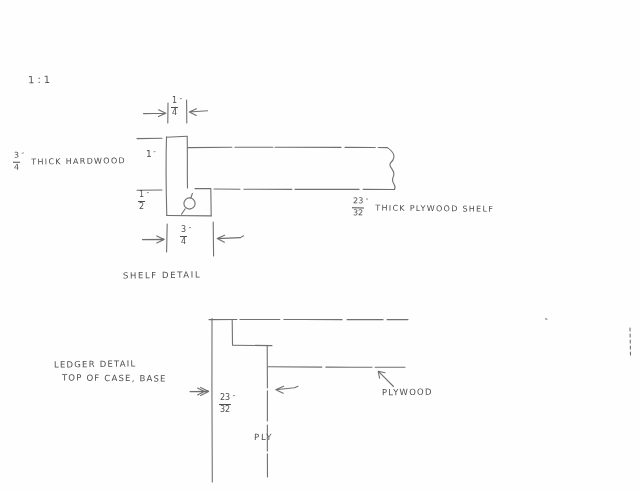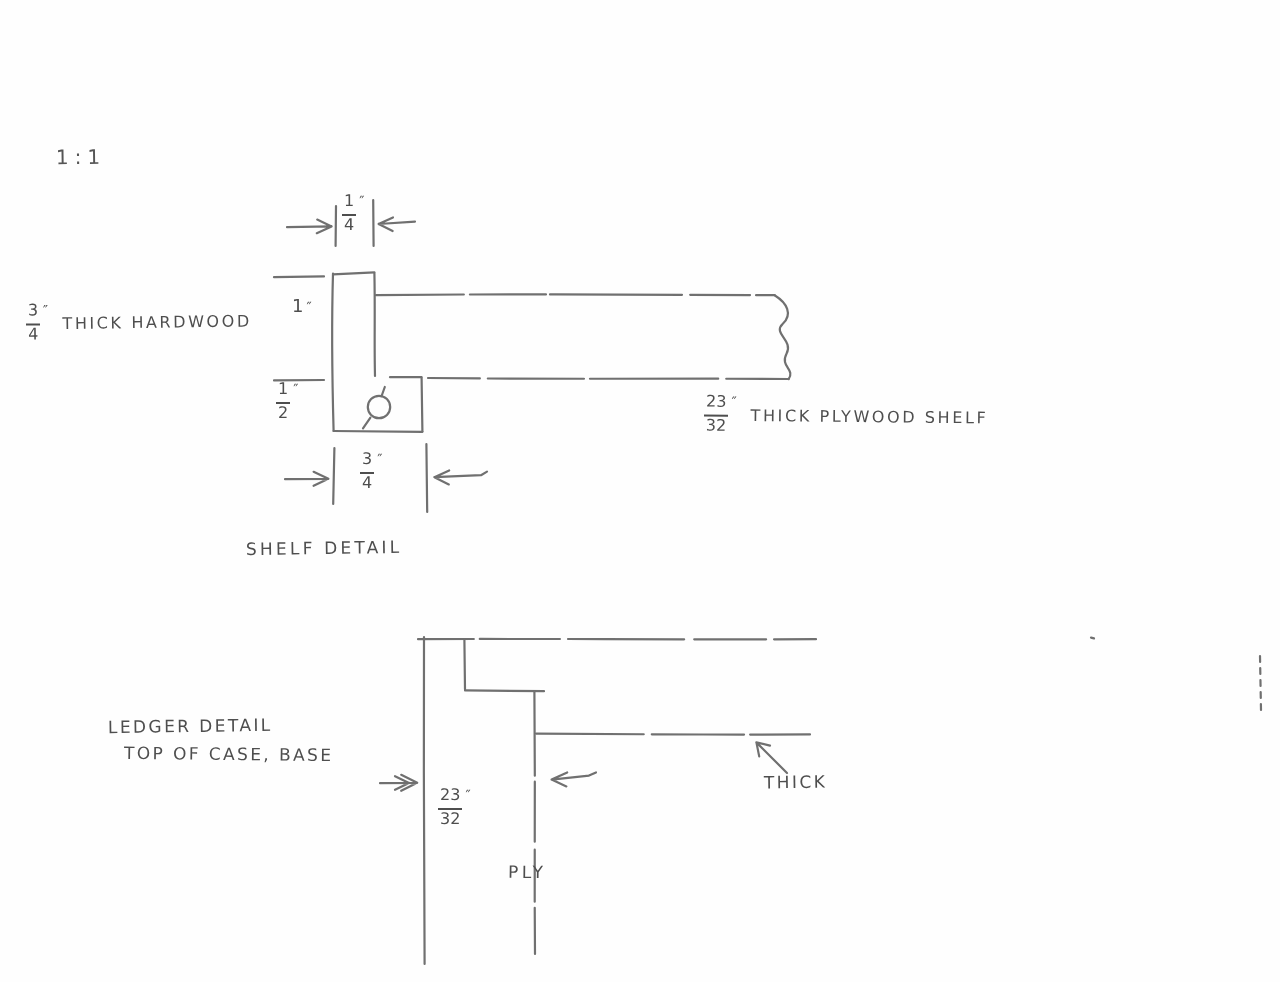--- a/index.html
+++ b/index.html
@@ -134,15 +134,15 @@
 
   <div class="fracrow" style="left:219px;top:394px;">
     <span class="frac">
       <span class="num">23</span>
       <span class="den">32</span>
     </span>
     <span class="unit">″</span>
   </div>
   <div class="ptext r2" style="left:226px;top:432px;letter-spacing:1.8px;margin-left:28px;">PLY</div>
 
-  <div class="ptext r1" style="left:382px;top:387px;">THICK</div>
+  <div class="ptext r1" style="left:382px;top:387px;">PLYWOOD</div>
 
 </div>
 
 </body></html>

